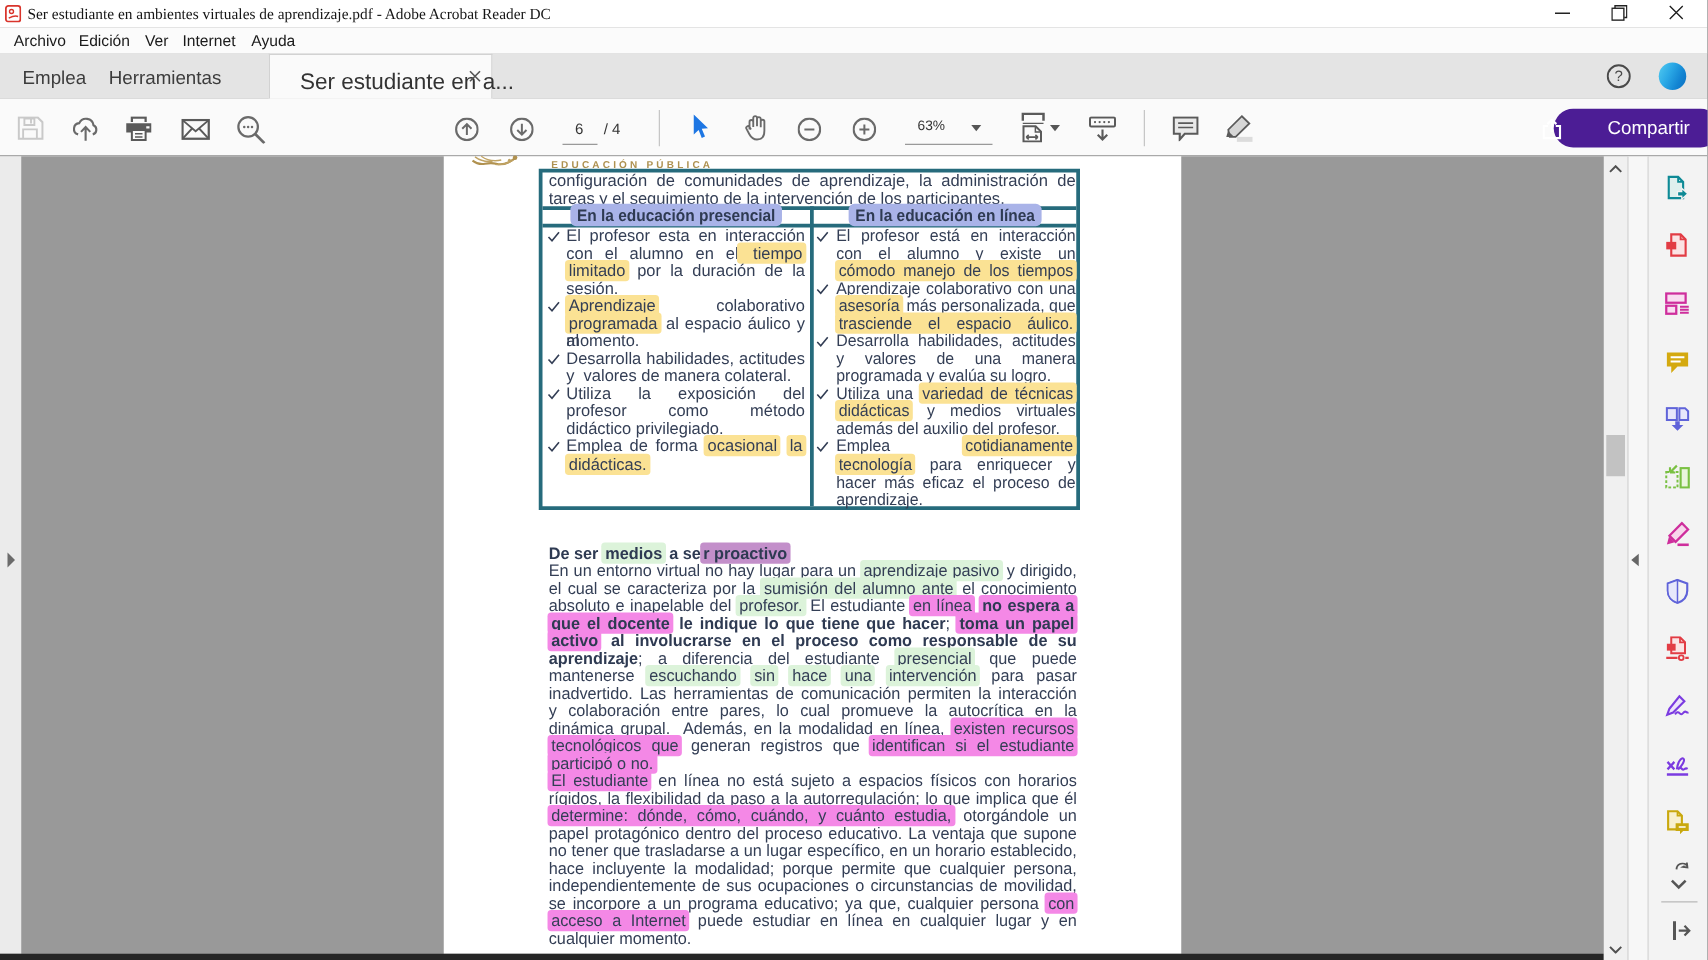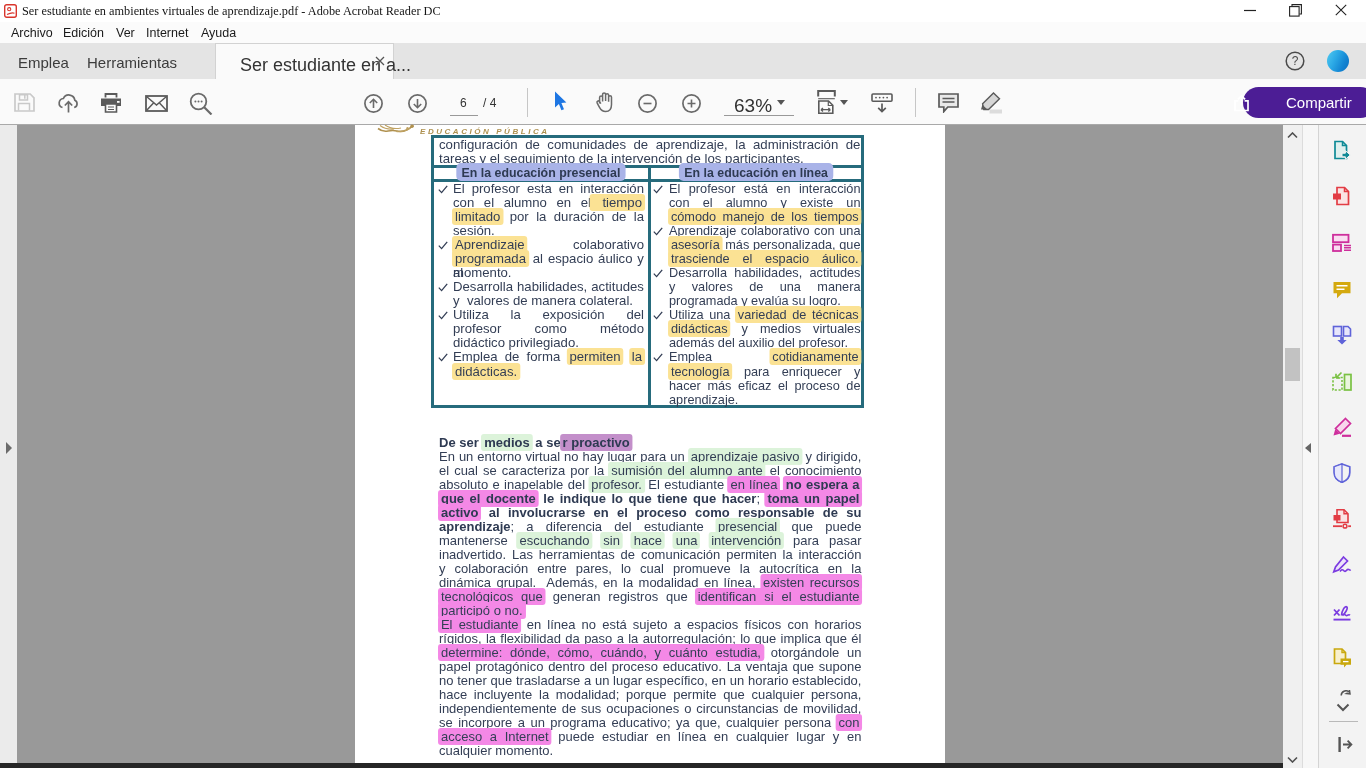--- a/index.html
+++ b/index.html
@@ -147,21 +147,21 @@
   </svg>
 <svg class="abs" style="left:978px;top:92px" width="25" height="22" viewBox="0 0 25 22">
     <rect x="11.5" y="17.5" width="12.5" height="4" fill="#dcdcdc"></rect>
     <polygon points="15.5,1 21.5,6.8 10.5,17.5 5.8,17.5 4.6,11.8" fill="#d6d6d6" stroke="#5a5a5a" stroke-width="1.4"></polygon>
     <polygon points="4.4,12.8 9.4,17.5 3,17.5" fill="#5a5a5a"></polygon>
   </svg>
 <div class="tbtext" style="left:460px;top:96px">6</div>
 <div class="abs" style="left:450px;top:115px;width:28px;height:1px;background:#999"></div>
 <div class="tbtext" style="left:483px;top:96px">/ 4</div>
 <div class="vdiv" style="left:527px"></div>
-<div class="tbtext" style="left:734px;top:95px;font-size:19px">63%</div>
+<div class="tbtext" style="left:734px;top:95px;font-size:11px">63%</div>
 <div class="tri" style="left:777px;top:100px"></div>
 <div class="abs" style="left:724px;top:115px;width:70px;height:1px;background:#999"></div>
 <div class="tri" style="left:840px;top:100px"></div>
 <div class="vdiv" style="left:915px"></div>
 <div class="cbtn">
     <span>Compartir</span>
   </div>
 <svg class="abs" style="left:1233px;top:94.5px" width="17" height="17" viewBox="0 0 17 17">
     <path d="M5.4 5.8 H2 V15.5 H15 V5.8 H11.6" fill="none" stroke="#fff" stroke-width="1.7"></path>
     <path d="M8.5 1 V10.5 M4.9 4.3 L8.5 0.8 L12.1 4.3" fill="none" stroke="#fff" stroke-width="1.7"></path>
@@ -252,21 +252,21 @@
 <svg class="abs" style="left:1338px;top:736px" width="15" height="17" viewBox="0 0 15 17">
     <path d="M1.6 1 V16" stroke="#555" stroke-width="2.4"></path>
     <path d="M5 8.5 H13 M9.6 4.6 L13.4 8.5 L9.6 12.4" fill="none" stroke="#555" stroke-width="1.8"></path>
   </svg>
 <svg class="abs" style="left:377px;top:124px" width="40" height="10" viewBox="0 0 40 10">
     <path d="M1 4.5 q4.5 3.5 10 2.5 q5-1 9 0 q5 1.2 9.5-1 q3.5-1.7 7-4.5" fill="none" stroke="#B0914F" stroke-width="1.6"></path>
     <path d="M3 1.5 q6 4.5 14 3.5 M19 7.5 q8 1 14.5-3.5 M8 1 q7 5 16 3" fill="none" stroke="#C0A363" stroke-width="1.1"></path>
     <circle cx="35" cy="2.2" r="1.8" fill="#B0914F"></circle>
     <circle cx="30.5" cy="4.2" r="1.2" fill="#C0A363"></circle>
   </svg>
-<div class="abs" style="left:420px;top:126.5px;font-size:8px;font-weight:bold;letter-spacing:2.55px;color:#AE9150;font-style:italic;">EDUCACIÓN PÚBLICA</div>
+<div class="abs" style="left:441px;top:126.5px;font-size:8px;font-weight:bold;letter-spacing:2.55px;color:#AE9150;">EDUCACIÓN PÚBLICA</div>
 <div class="tablebox">
 <div class="hline" style="top:26.5px"></div>
 <div class="hline" style="top:41px"></div>
 <div class="vline" style="left:214px;top:26.5px;height:240.5px"></div>
 </div>
 <div class="tb" style="left:438.5px;top:138.1px;width:423.6px;transform:scaleX(0.995);">
 <div class="jl">configuración de comunidades de aprendizaje, la administración de</div>
 <div class="pl">tareas y el seguimiento de la intervención de los participantes.</div>
 </div>
 <div class="hdr" style="left:434px;width:230px;"><span class="hb">En la educación presencial</span></div>
@@ -277,21 +277,21 @@
 <div class="jl"><span class="hy">limitado</span> por la duración de la</div>
 <div class="pl">sesión.</div>
 <div class="jl"><span class="hy">Aprendizaje</span> colaborativo</div>
 <div class="jl"><span class="hy">programada</span> al espacio áulico y al</div>
 <div class="pl">momento.</div>
 <div class="jl">Desarrolla habilidades, actitudes</div>
 <div class="pl">y&nbsp; valores de manera colateral.</div>
 <div class="jl">Utiliza la exposición del</div>
 <div class="jl">profesor como método</div>
 <div class="pl">didáctico privilegiado.</div>
-<div class="jl">Emplea de forma <span class="hy">permiten</span> <span class="hy">la</span></div>
+<div class="jl">Emplea de forma <span class="hy">ocasional</span> <span class="hy">la</span></div>
 <div class="pl"><span class="hy">didácticas.</span></div>
 </div>
 <div class="tb" style="left:668.5px;top:182.3px;width:200.1px;transform:scaleX(0.957);">
 <div class="jl">El profesor está en interacción</div>
 <div class="jl">con el alumno y existe un</div>
 <div class="jl"><span class="hy">cómodo manejo de los tiempos</span></div>
 <div class="jl">Aprendizaje colaborativo con una</div>
 <div class="jl"><span class="hy">asesoría</span> más personalizada, que</div>
 <div class="jl"><span class="hy">trasciende el espacio áulico.</span></div>
 <div class="jl">Desarrolla habilidades, actitudes</div>

